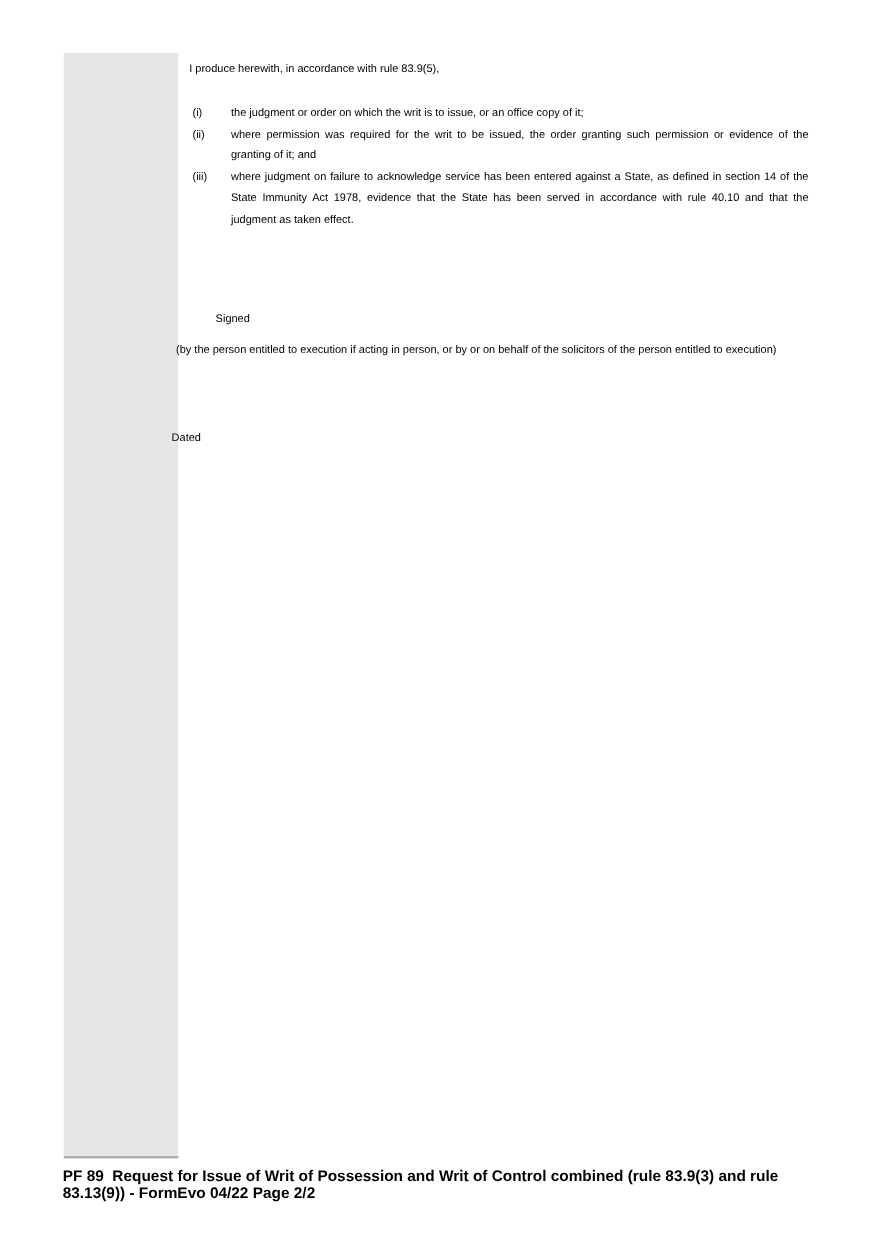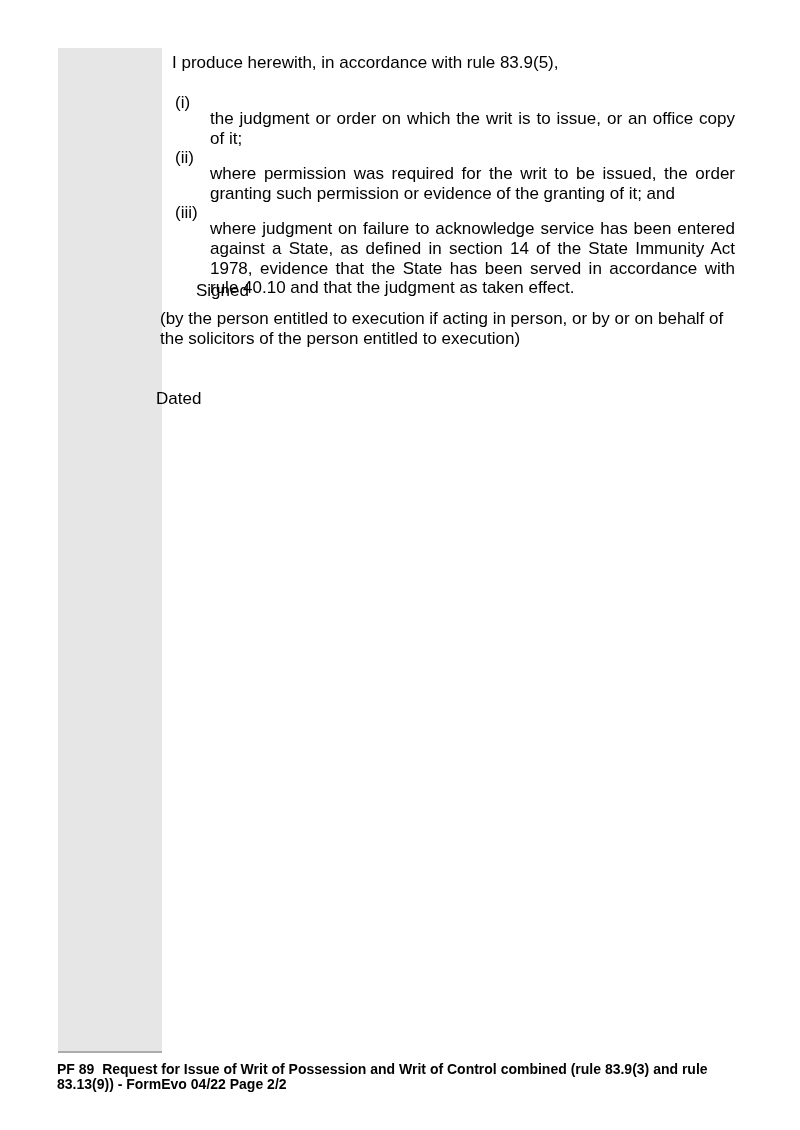--- a/index.html
+++ b/index.html
@@ -16,21 +16,21 @@
   .margin-column {
     position: absolute;
     left: 58px;
     top: 48px;
     width: 104px;
     height: 1005px;
     background: var(--sidebar-bg, #e6e6e6);
     border-bottom: 2px solid var(--sidebar-border, #ababab);
   }
   .body-text {
-    font-size: 17px;
+    font-size: 10px;
     line-height: 19.6px;
     color: var(--text-color, #000000);
   }
   .intro {
     position: absolute;
     left: 172px;
     top: 53px;
     width: 566px;
   }
   .writ-list {
@@ -43,21 +43,20 @@
     display: flex;
     align-items: flex-start;
   }
   .writ-list .marker {
     flex: 0 0 38px;
     padding-left: 3px;
   }
   .writ-list .item-text {
     flex: 1 1 auto;
     text-align: justify;
-    margin-top: 16px;
   }
   .signed-label {
     position: absolute;
     left: 172px;
     top: 281px;
     margin-left: 24px;
   }
   .signed-note {
     position: absolute;
     left: 160px;

